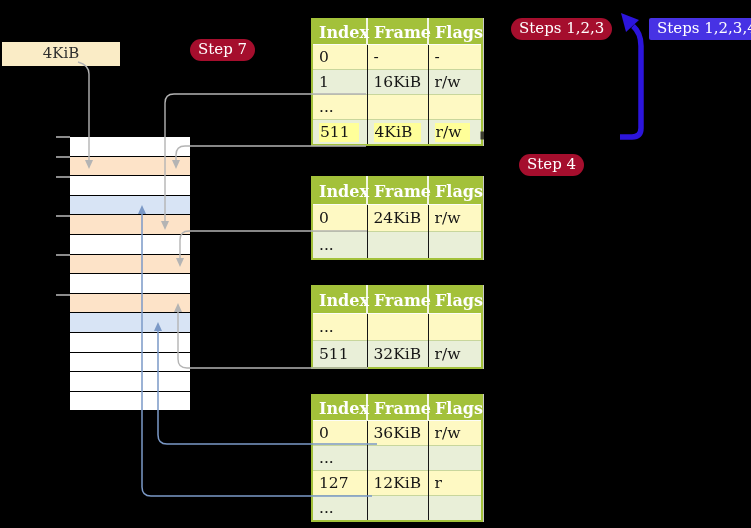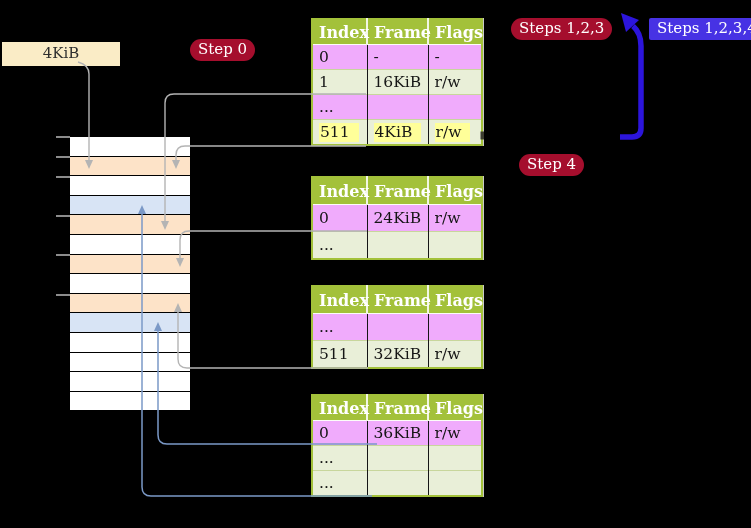--- a/index.html
+++ b/index.html
@@ -3,21 +3,21 @@
 <meta charset="utf-8">
 <style>
   html,body{margin:0;padding:0;}
   body{
     width:751px;height:528px;position:relative;overflow:hidden;
     background:var(--background,#000);
     font-family:"DejaVu Serif","Liberation Serif",serif;
   }
   
   .ptable{
-    position:absolute;border-collapse:collapse;background:#f0abfc;
+    position:absolute;border-collapse:collapse;background:#fef9c3;
     border:2px solid var(--header-green);
     box-shadow:1px 0 0 var(--edge-light);
     table-layout:fixed;width:170px;
   }
   .ptable th{
     background:var(--header-green);color:#fff;text-align:left;
     font-size:16px;font-weight:bold;padding:2px 0 2px 6px;
     border-right:2px solid #f2f6e4;
   }
   .ptable th:last-child{border-right:none;}
@@ -60,21 +60,21 @@
   .c-blue{stroke:var(--connector-blue);stroke-width:1.5;fill:none;}
   .f-blue{fill:var(--connector-blue);}
   .c-thick{stroke:var(--arrow-blue);stroke-width:5.5;fill:none;stroke-linejoin:round;}
   .f-thick{fill:var(--arrow-blue);}
   .tick{stroke:var(--tick-gray);stroke-width:2;fill:none;}
 </style>
 </head>
 <body>
 
 <div class="wheat-label">4KiB</div>
-<div class="badge crimson" style="left:190px;top:39px;">Step 0</div>
+<div class="badge crimson" style="left:190px;top:39px;">Step 7</div>
 <div class="badge crimson" style="left:511px;top:18px;">Steps 1,2,3</div>
 <div class="badge bluebg" style="left:649px;top:18px;">Steps 1,2,3,4</div>
 <div class="badge crimson" style="left:519px;top:154px;text-align:center;">Step 4</div>
 
 <div class="strip">
     <div class="mem-row free"></div>
     <div class="mem-row orange"></div>
     <div class="mem-row free"></div>
     <div class="mem-row blue"></div>
     <div class="mem-row orange"></div>
@@ -197,20 +197,25 @@
     <tr>
       <td>0</td>
       <td>36KiB</td>
       <td>r/w</td>
     </tr>
     <tr class="shaded">
       <td>...</td>
       <td></td>
       <td></td>
     </tr>
+    <tr>
+      <td>127</td>
+      <td>12KiB</td>
+      <td>r</td>
+    </tr>
     <tr class="shaded">
       <td>...</td>
       <td></td>
       <td></td>
     </tr>
   </tbody>
 </table>
 
 <svg class="overlay" width="751" height="528" viewBox="0 0 751 528">
 

